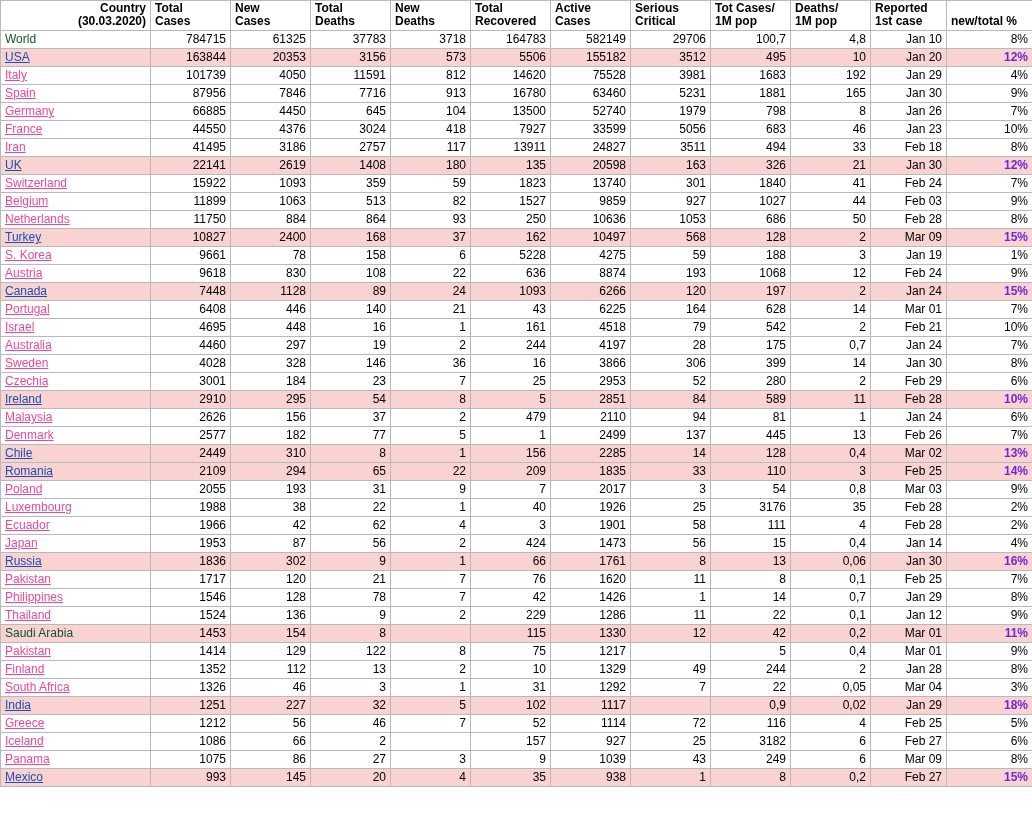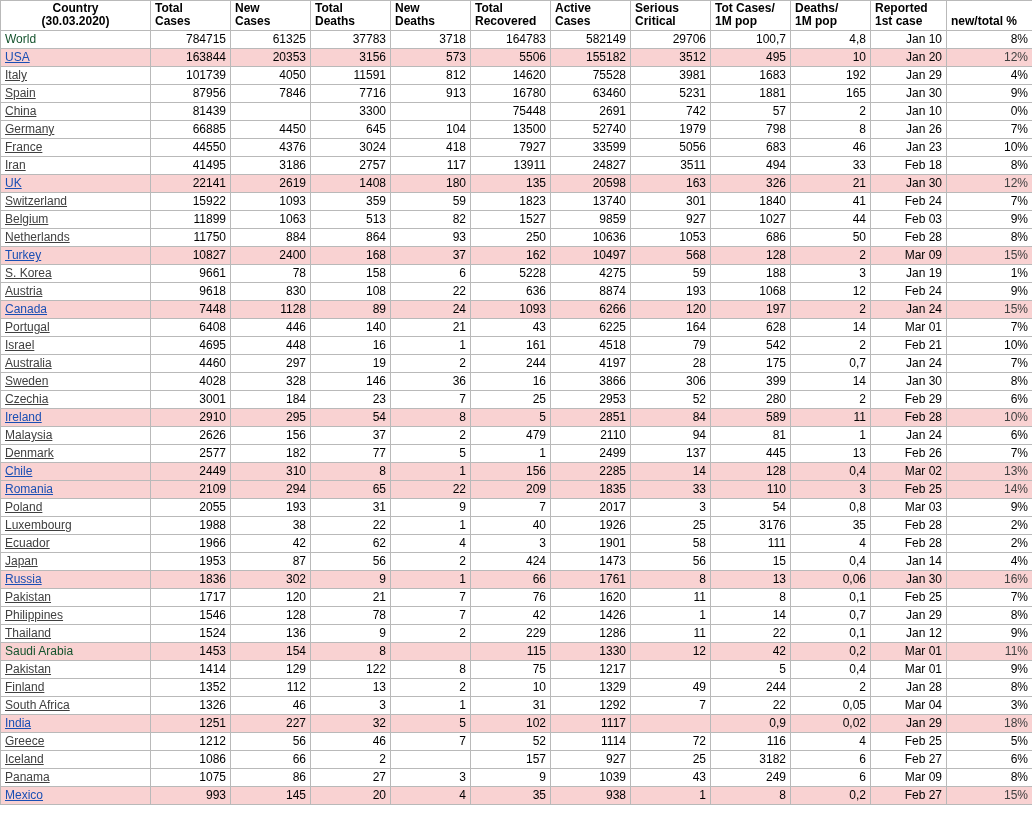--- a/index.html
+++ b/index.html
@@ -28,44 +28,44 @@
     white-space: nowrap;
   }
   table.covid thead th {
     font-weight: bold;
     text-align: left;
     vertical-align: bottom;
     background: #ffffff;
     padding-bottom: 2px;
   }
   table.covid thead th.country-head {
-    text-align: center;
+    text-align: right;
   }
   td.country {
     text-align: left;
   }
   td.num {
     text-align: right;
   }
   
   .clink {
-    color: #404040;
+    color: #ec4899;
     text-decoration: underline;
     cursor: pointer;
   }
   .plain {
     color: #14532d;
     text-decoration: none;
   }
   tr.hl td {
     background: #f9d2d2;
   }
   tr.hl td.pct {
-    color: #404040;
-    font-weight: normal;
+    color: #6d28d9;
+    font-weight: bold;
   }
   tr.hl td.country .clink {
     color: #1a4fb4;
   }
   td.pct {
     text-align: right;
   }
   
   col.c-country { width: 150px; }
   col.c-num     { width: 80px; }
@@ -157,34 +157,20 @@
         <td class="num">913</td>
         <td class="num">16780</td>
         <td class="num">63460</td>
         <td class="num">5231</td>
         <td class="num">1881</td>
         <td class="num">165</td>
         <td class="num">Jan 30</td>
         <td class="pct">9%</td>
       </tr>
       <tr>
-        <td class="country"><span class="clink">China</span></td>
-        <td class="num">81439</td>
-        <td class="num"></td>
-        <td class="num">3300</td>
-        <td class="num"></td>
-        <td class="num">75448</td>
-        <td class="num">2691</td>
-        <td class="num">742</td>
-        <td class="num">57</td>
-        <td class="num">2</td>
-        <td class="num">Jan 10</td>
-        <td class="pct">0%</td>
-      </tr>
-      <tr>
         <td class="country"><span class="clink">Germany</span></td>
         <td class="num">66885</td>
         <td class="num">4450</td>
         <td class="num">645</td>
         <td class="num">104</td>
         <td class="num">13500</td>
         <td class="num">52740</td>
         <td class="num">1979</td>
         <td class="num">798</td>
         <td class="num">8</td>

